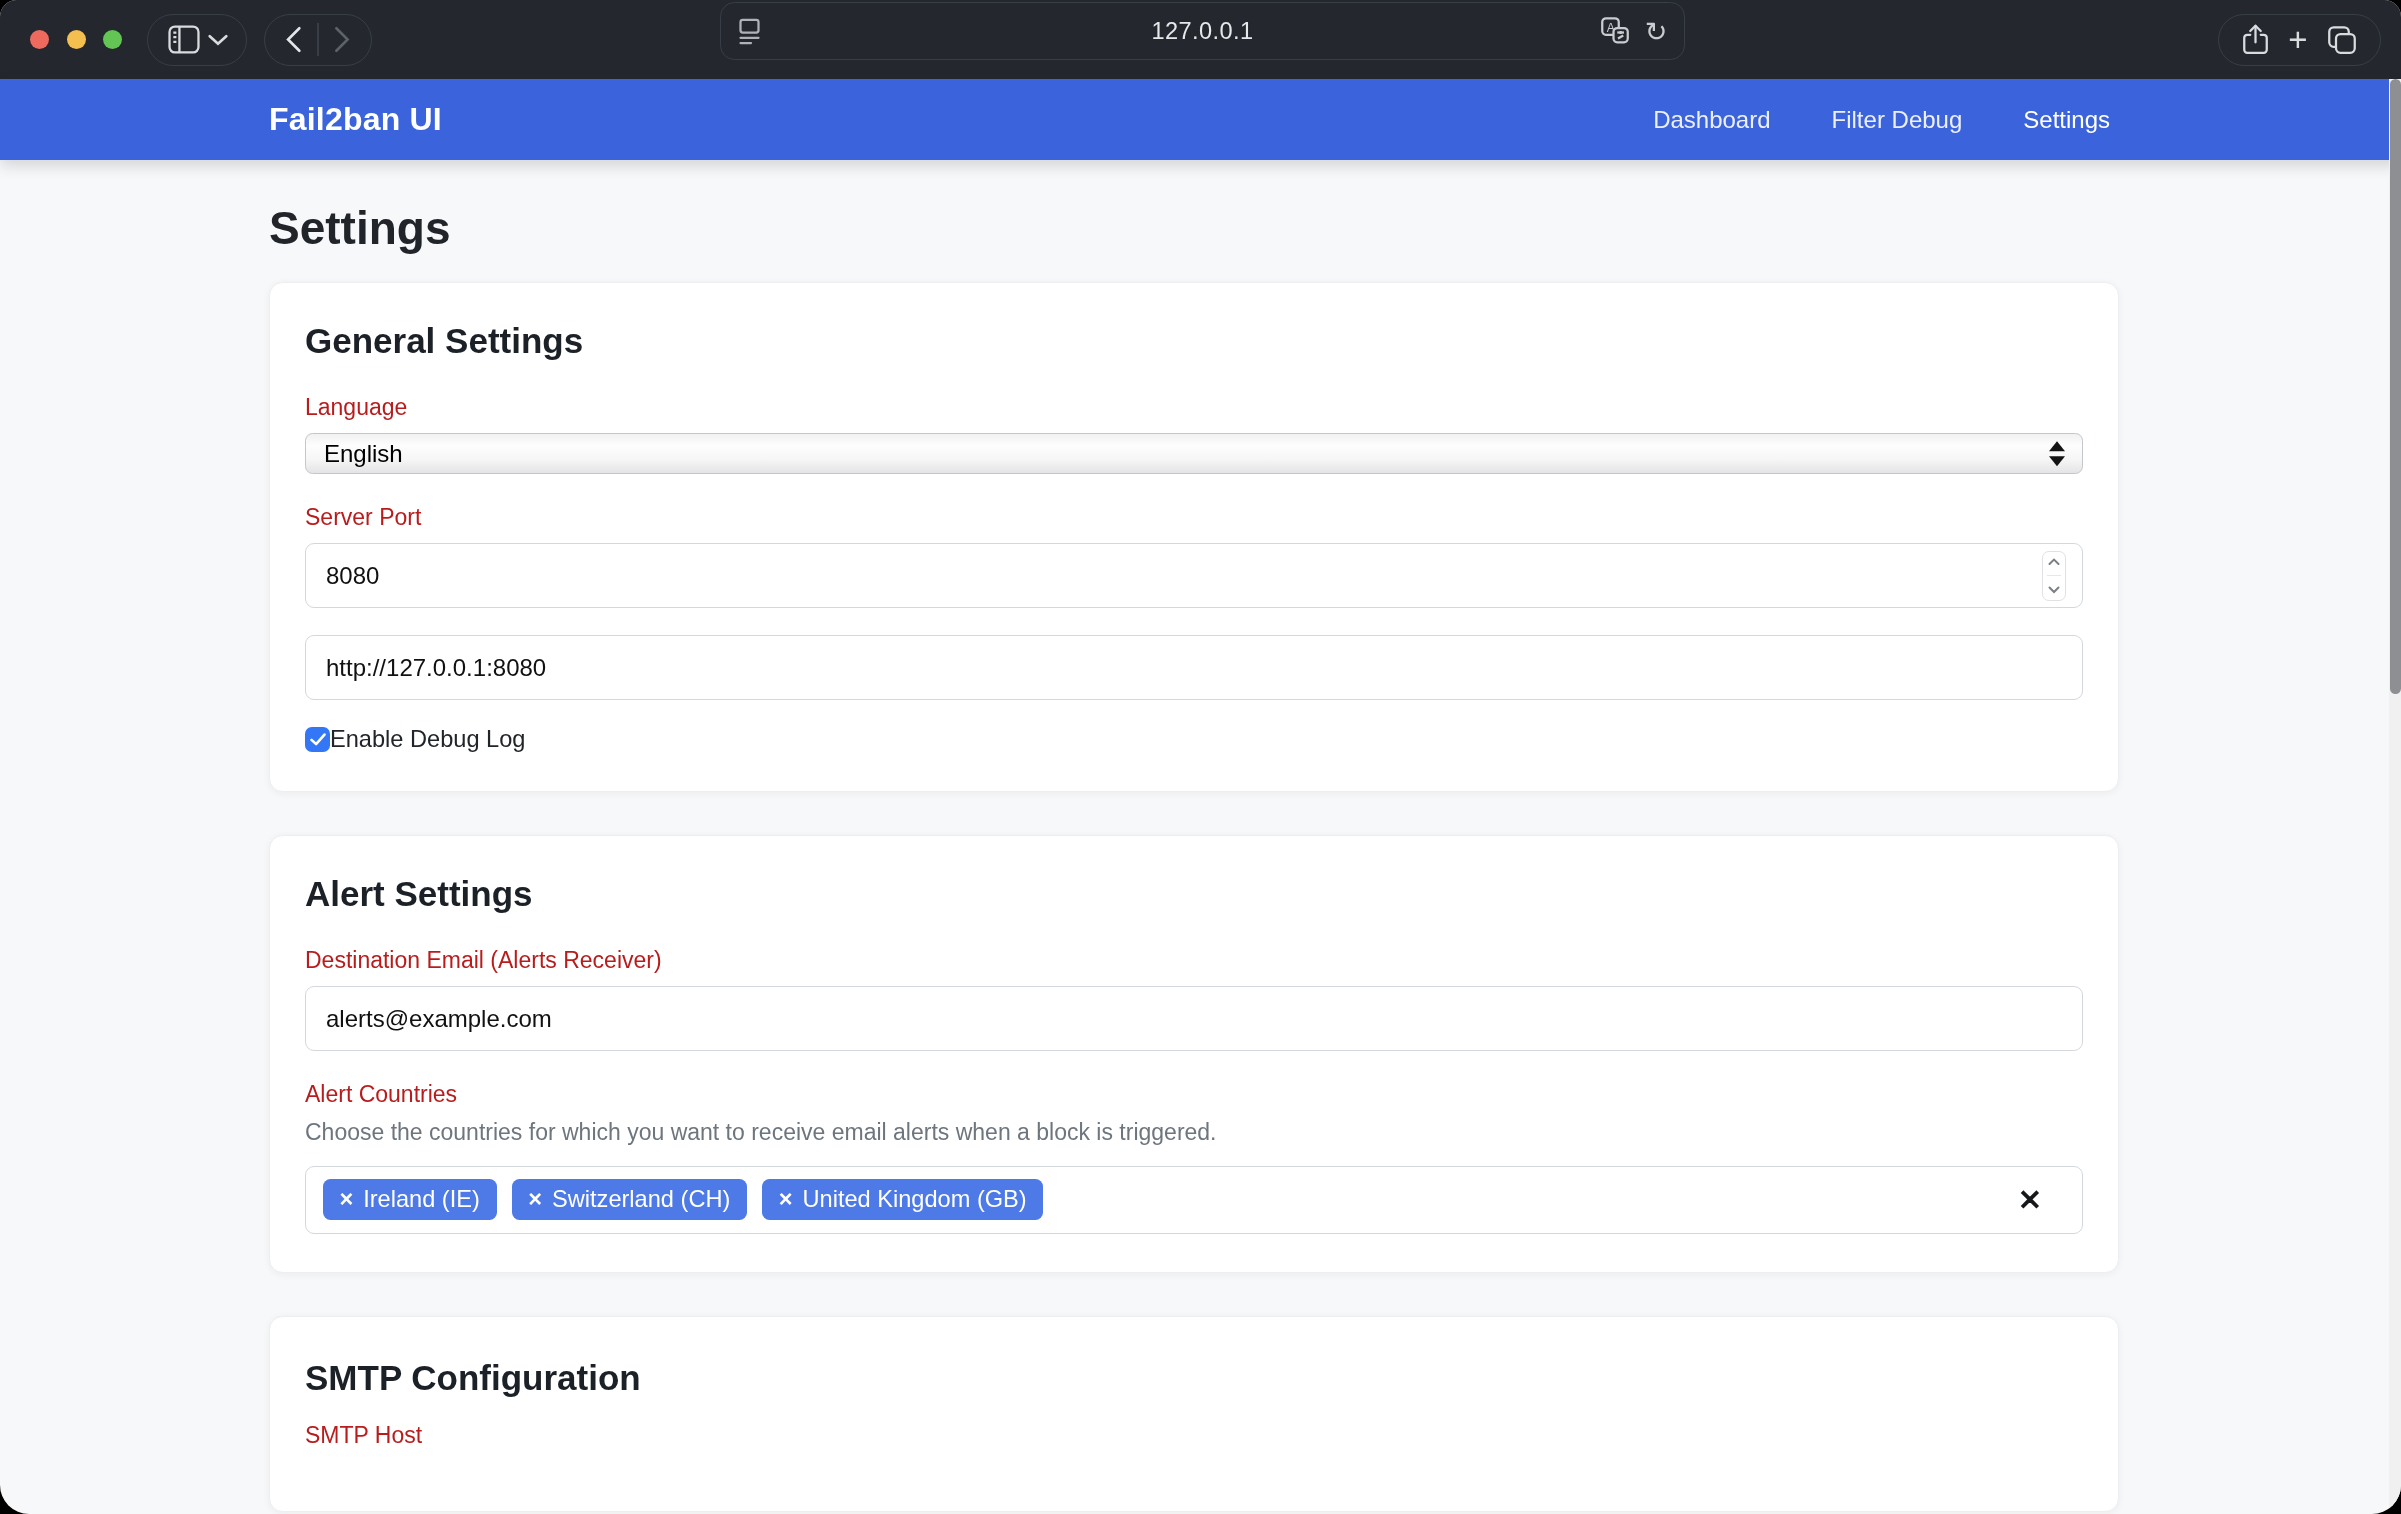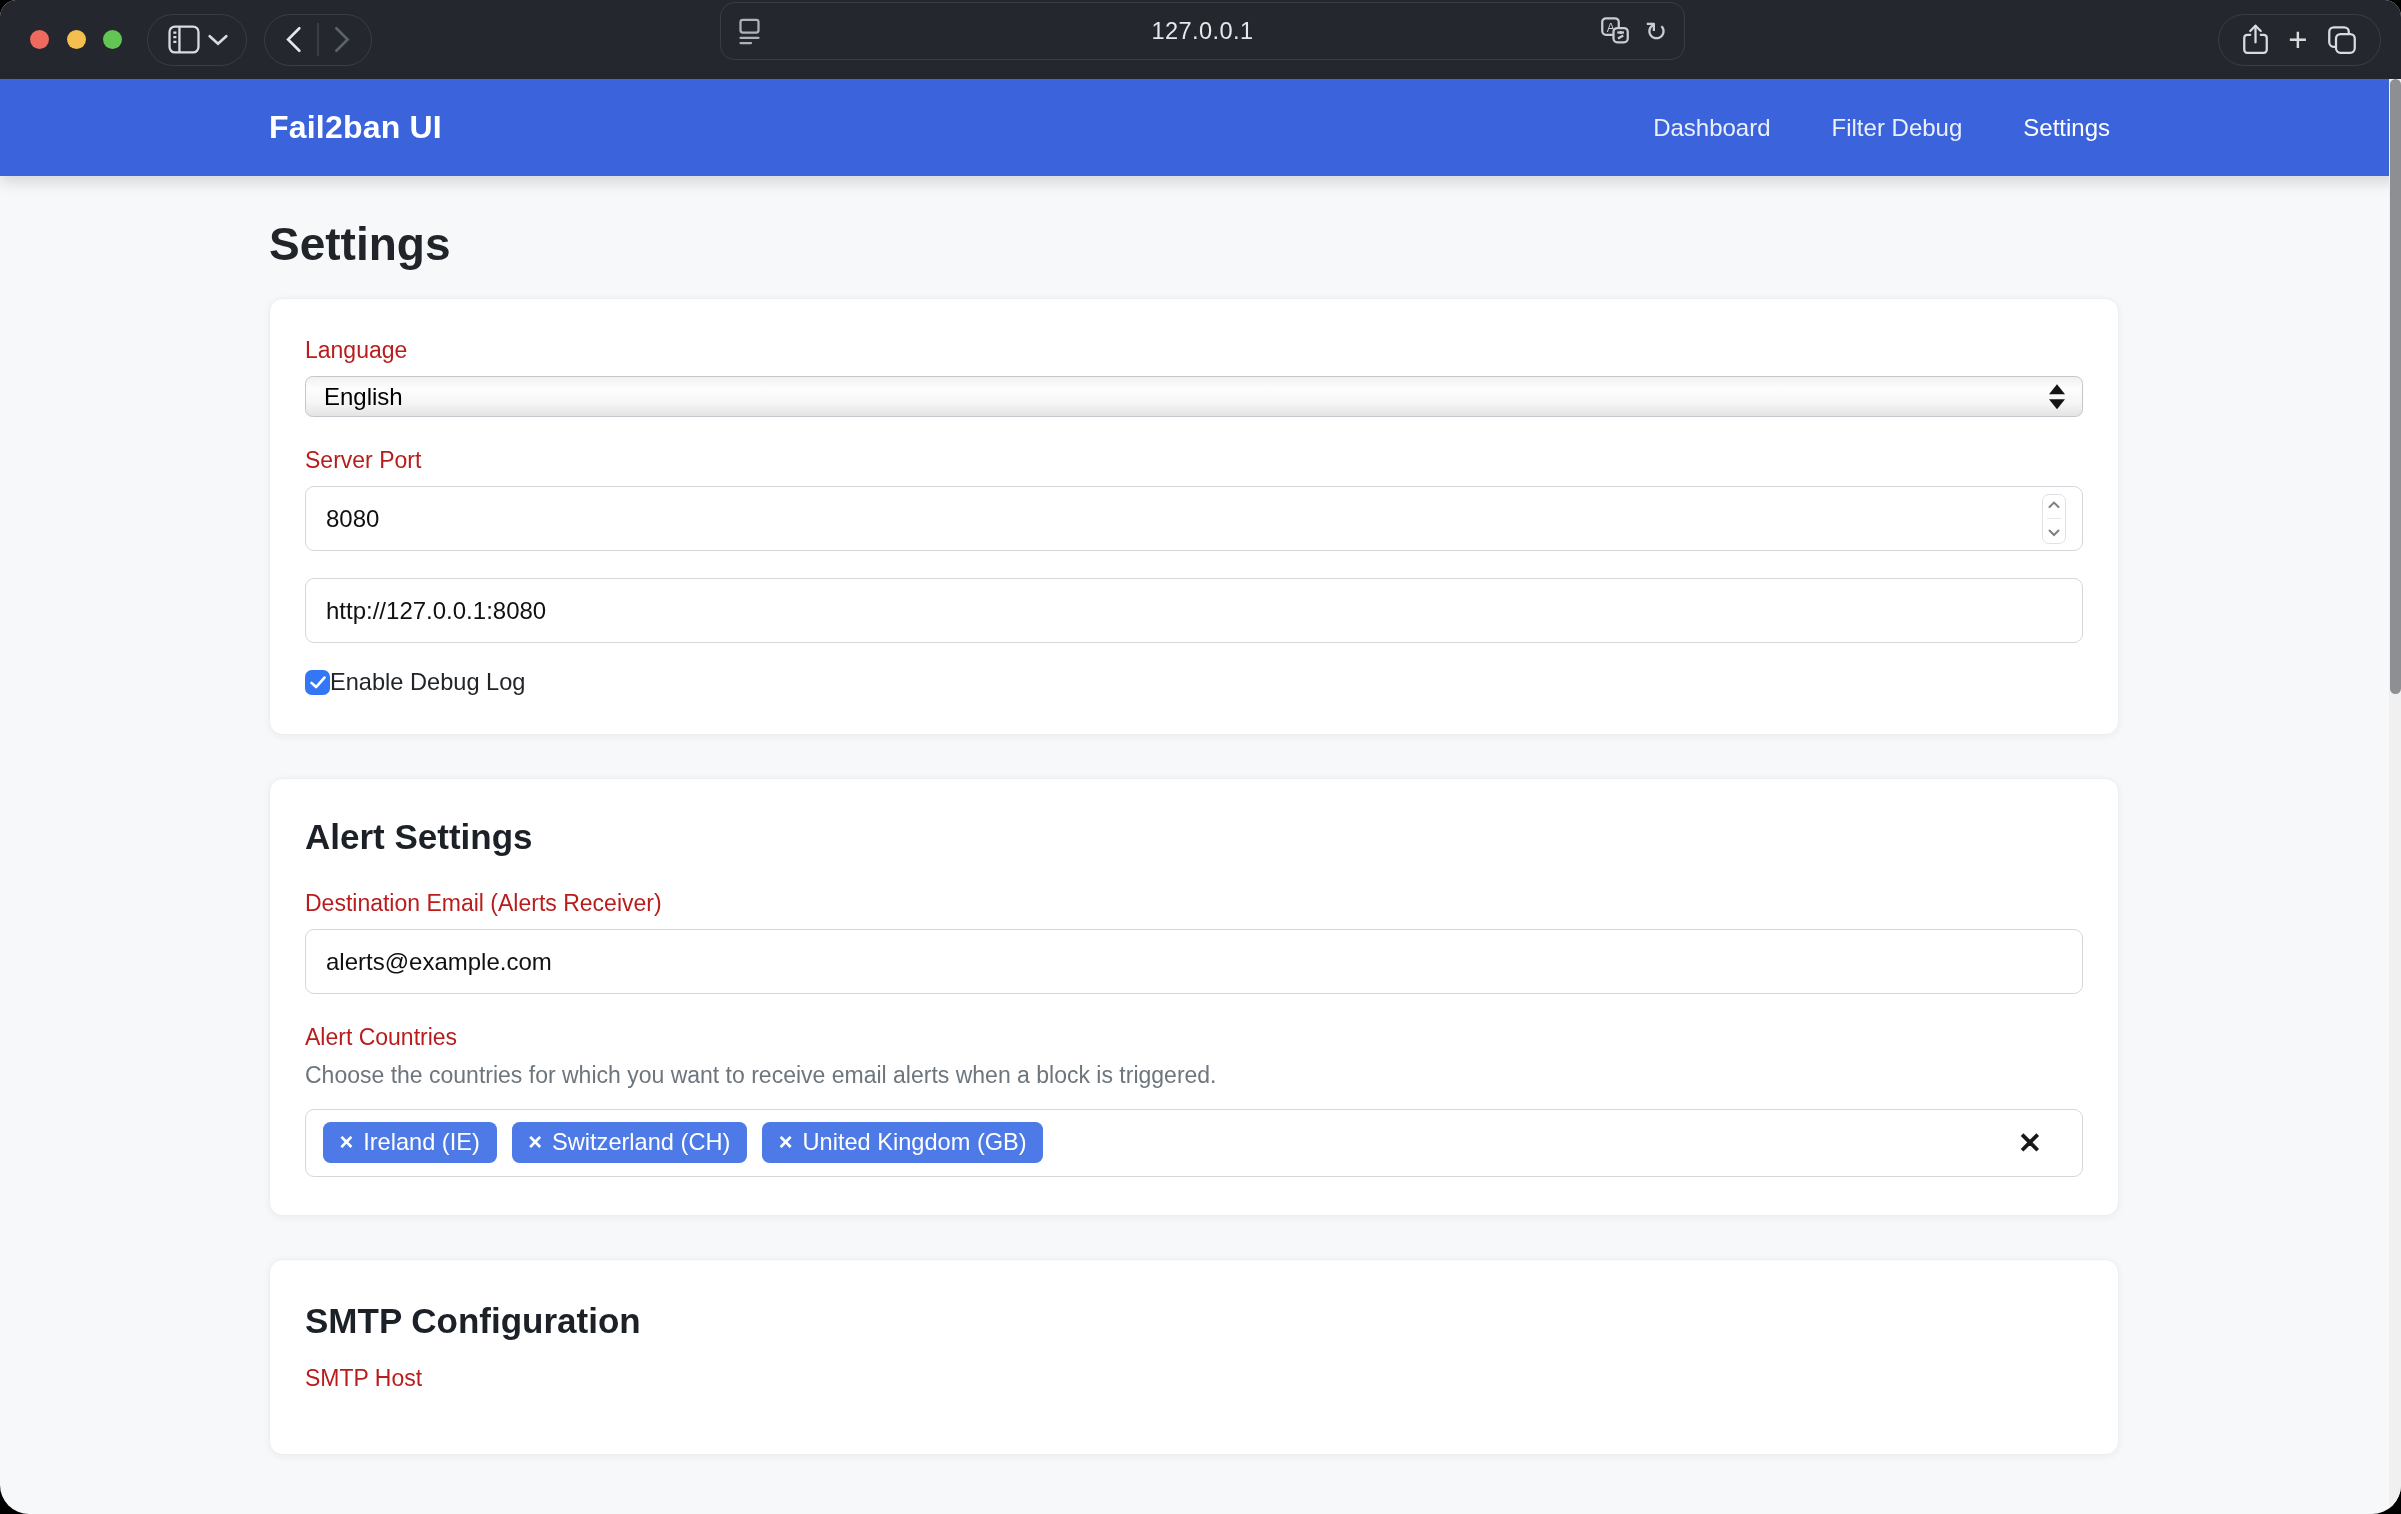--- a/index.html
+++ b/index.html
@@ -34,21 +34,21 @@
             color:#e6e8ea; font-size:23.6px; letter-spacing:0.4px; }
   .urlbar .right-icons { margin-left:auto; display:flex; align-items:center;
             gap:15px; color:#c9cdd1; }
   .reload-glyph { font-family:"DejaVu Sans", sans-serif; font-size:27px;
                   line-height:1; color:#c9cdd1; }
 
   .g-actions { right:20px; width:163px; justify-content:space-around; padding:0 13.7px; }
   .plus-glyph { font-size:33px; font-weight:300; line-height:1; color:#d9dcdf; }
 
   
-  .navbar { position:relative; height:97px; background:#3b64dc;
+  .navbar { position:relative; height:81px; background:#3b64dc;
             display:flex; align-items:center; justify-content:space-between;
             padding:0 291px 0 269px; box-shadow:0 6px 13.7px rgba(30,35,45,.16); }
   .brand { color:#fff; font-size:32px; font-weight:700; letter-spacing:0.2px; }
   .nav-links { display:flex; gap:61px; }
   .nav-link { font-size:24px; font-weight:500; color:rgba(255,255,255,.9);
               text-decoration:none; }
   .nav-link.active { color:#fff; }
 
   
   .page { position:relative; width:1850px; margin-left:269px; }
@@ -207,20 +207,21 @@
       <a class="nav-link" href="#">Dashboard</a>
       <a class="nav-link" href="#">Filter Debug</a>
       <a class="nav-link active" href="#">Settings</a>
     </nav>
   </div>
 
   <div class="page">
     <h1 class="page-title">Settings</h1>
 
     <section class="card">
+      <h2 class="card-heading">General Settings</h2>
 
       <div class="field-label">Language</div>
       <div class="select">
         <span>English</span>
         <span class="select-arrows">
           <span class="tri-up"></span>
             <span class="tri-down"></span>
         </span>
       </div>
 

